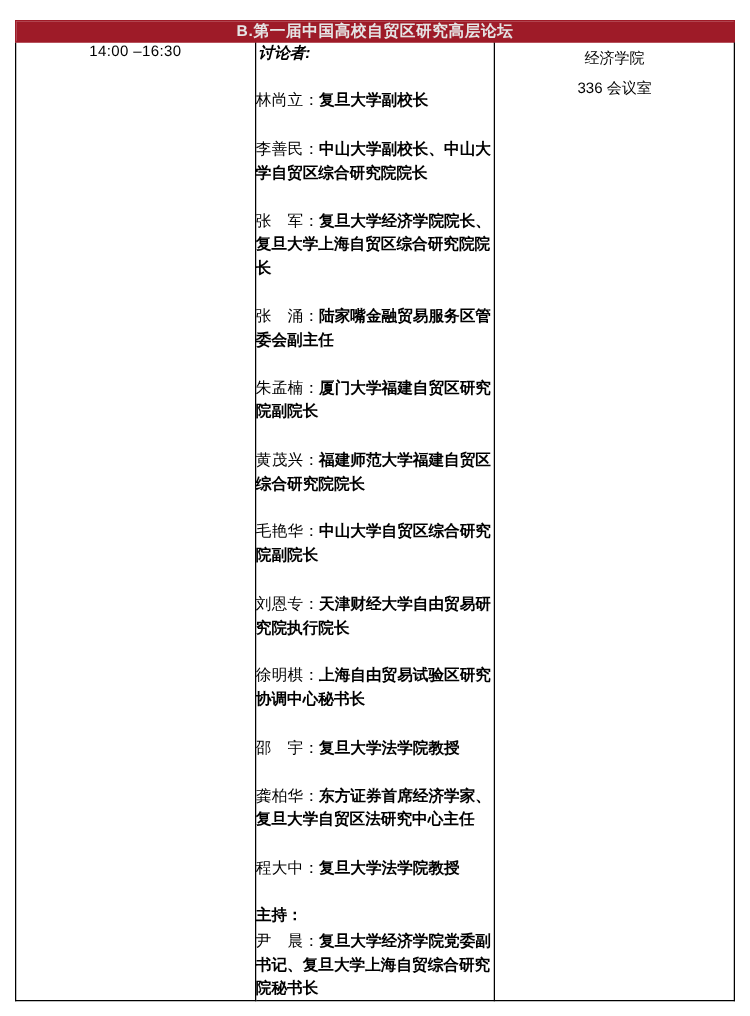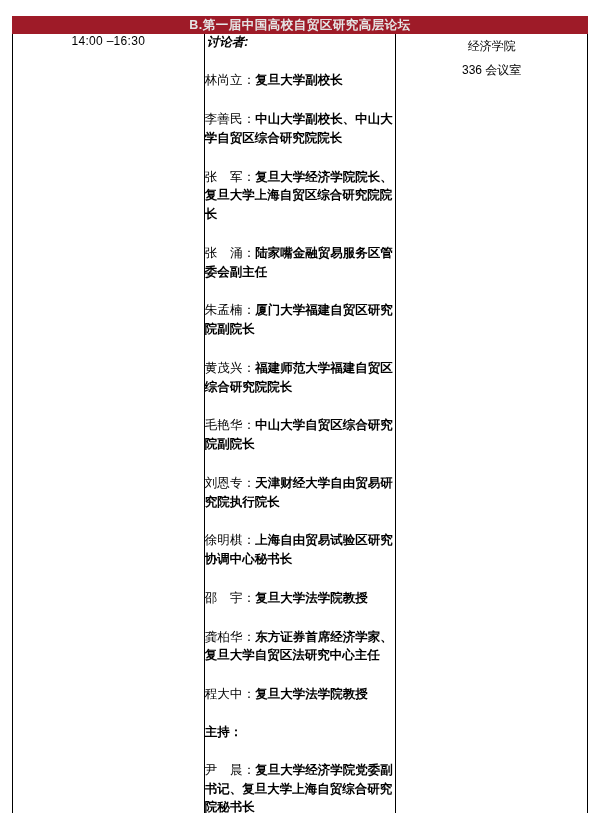--- a/index.html
+++ b/index.html
@@ -84,21 +84,21 @@
   }
   .entry .sep {
     font-weight: normal;
   }
   .entry .dsc {
     font-weight: bold;
   }
   .host-label {
     font-size: 12.5px;
     font-weight: bold;
-    margin: 0 0 20px 0;
+    margin: 0 0 3px 0;
   }
 </style>
 </head>
 <body>
 
 <div class="page">
   <table class="doc-table">
     <tbody>
       <tr>
         <td class="banner-cell" colspan="3">

